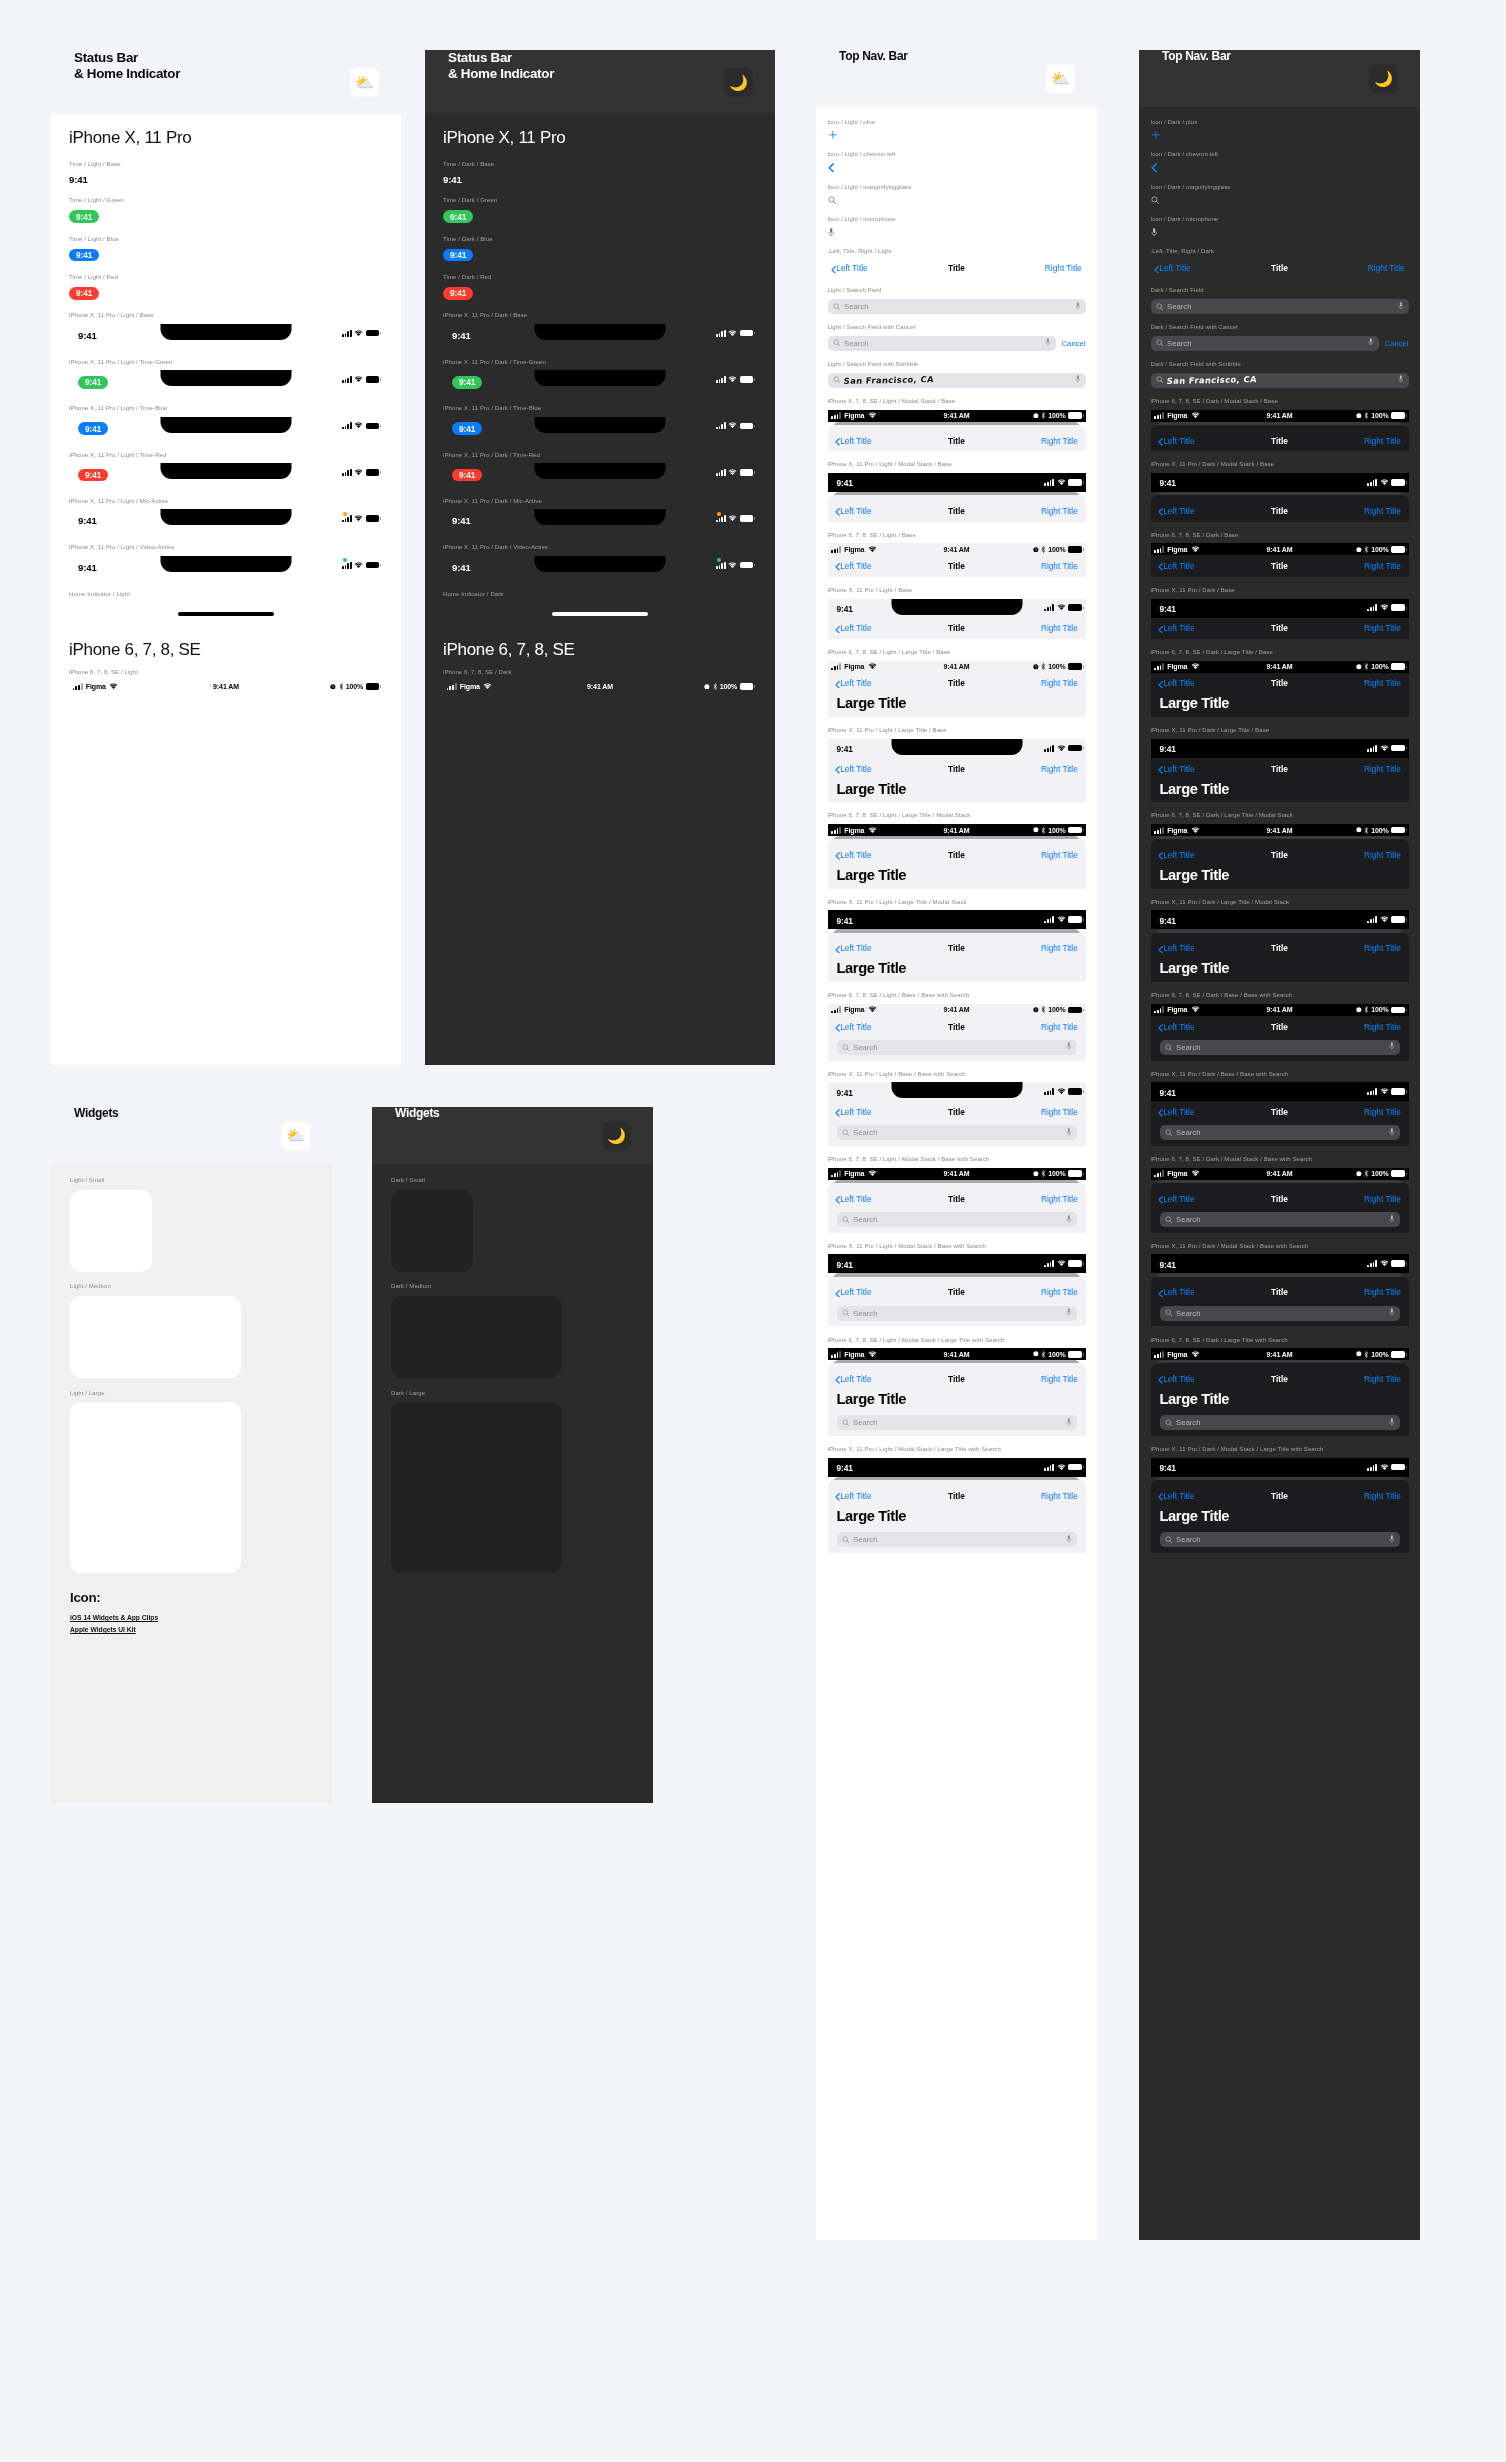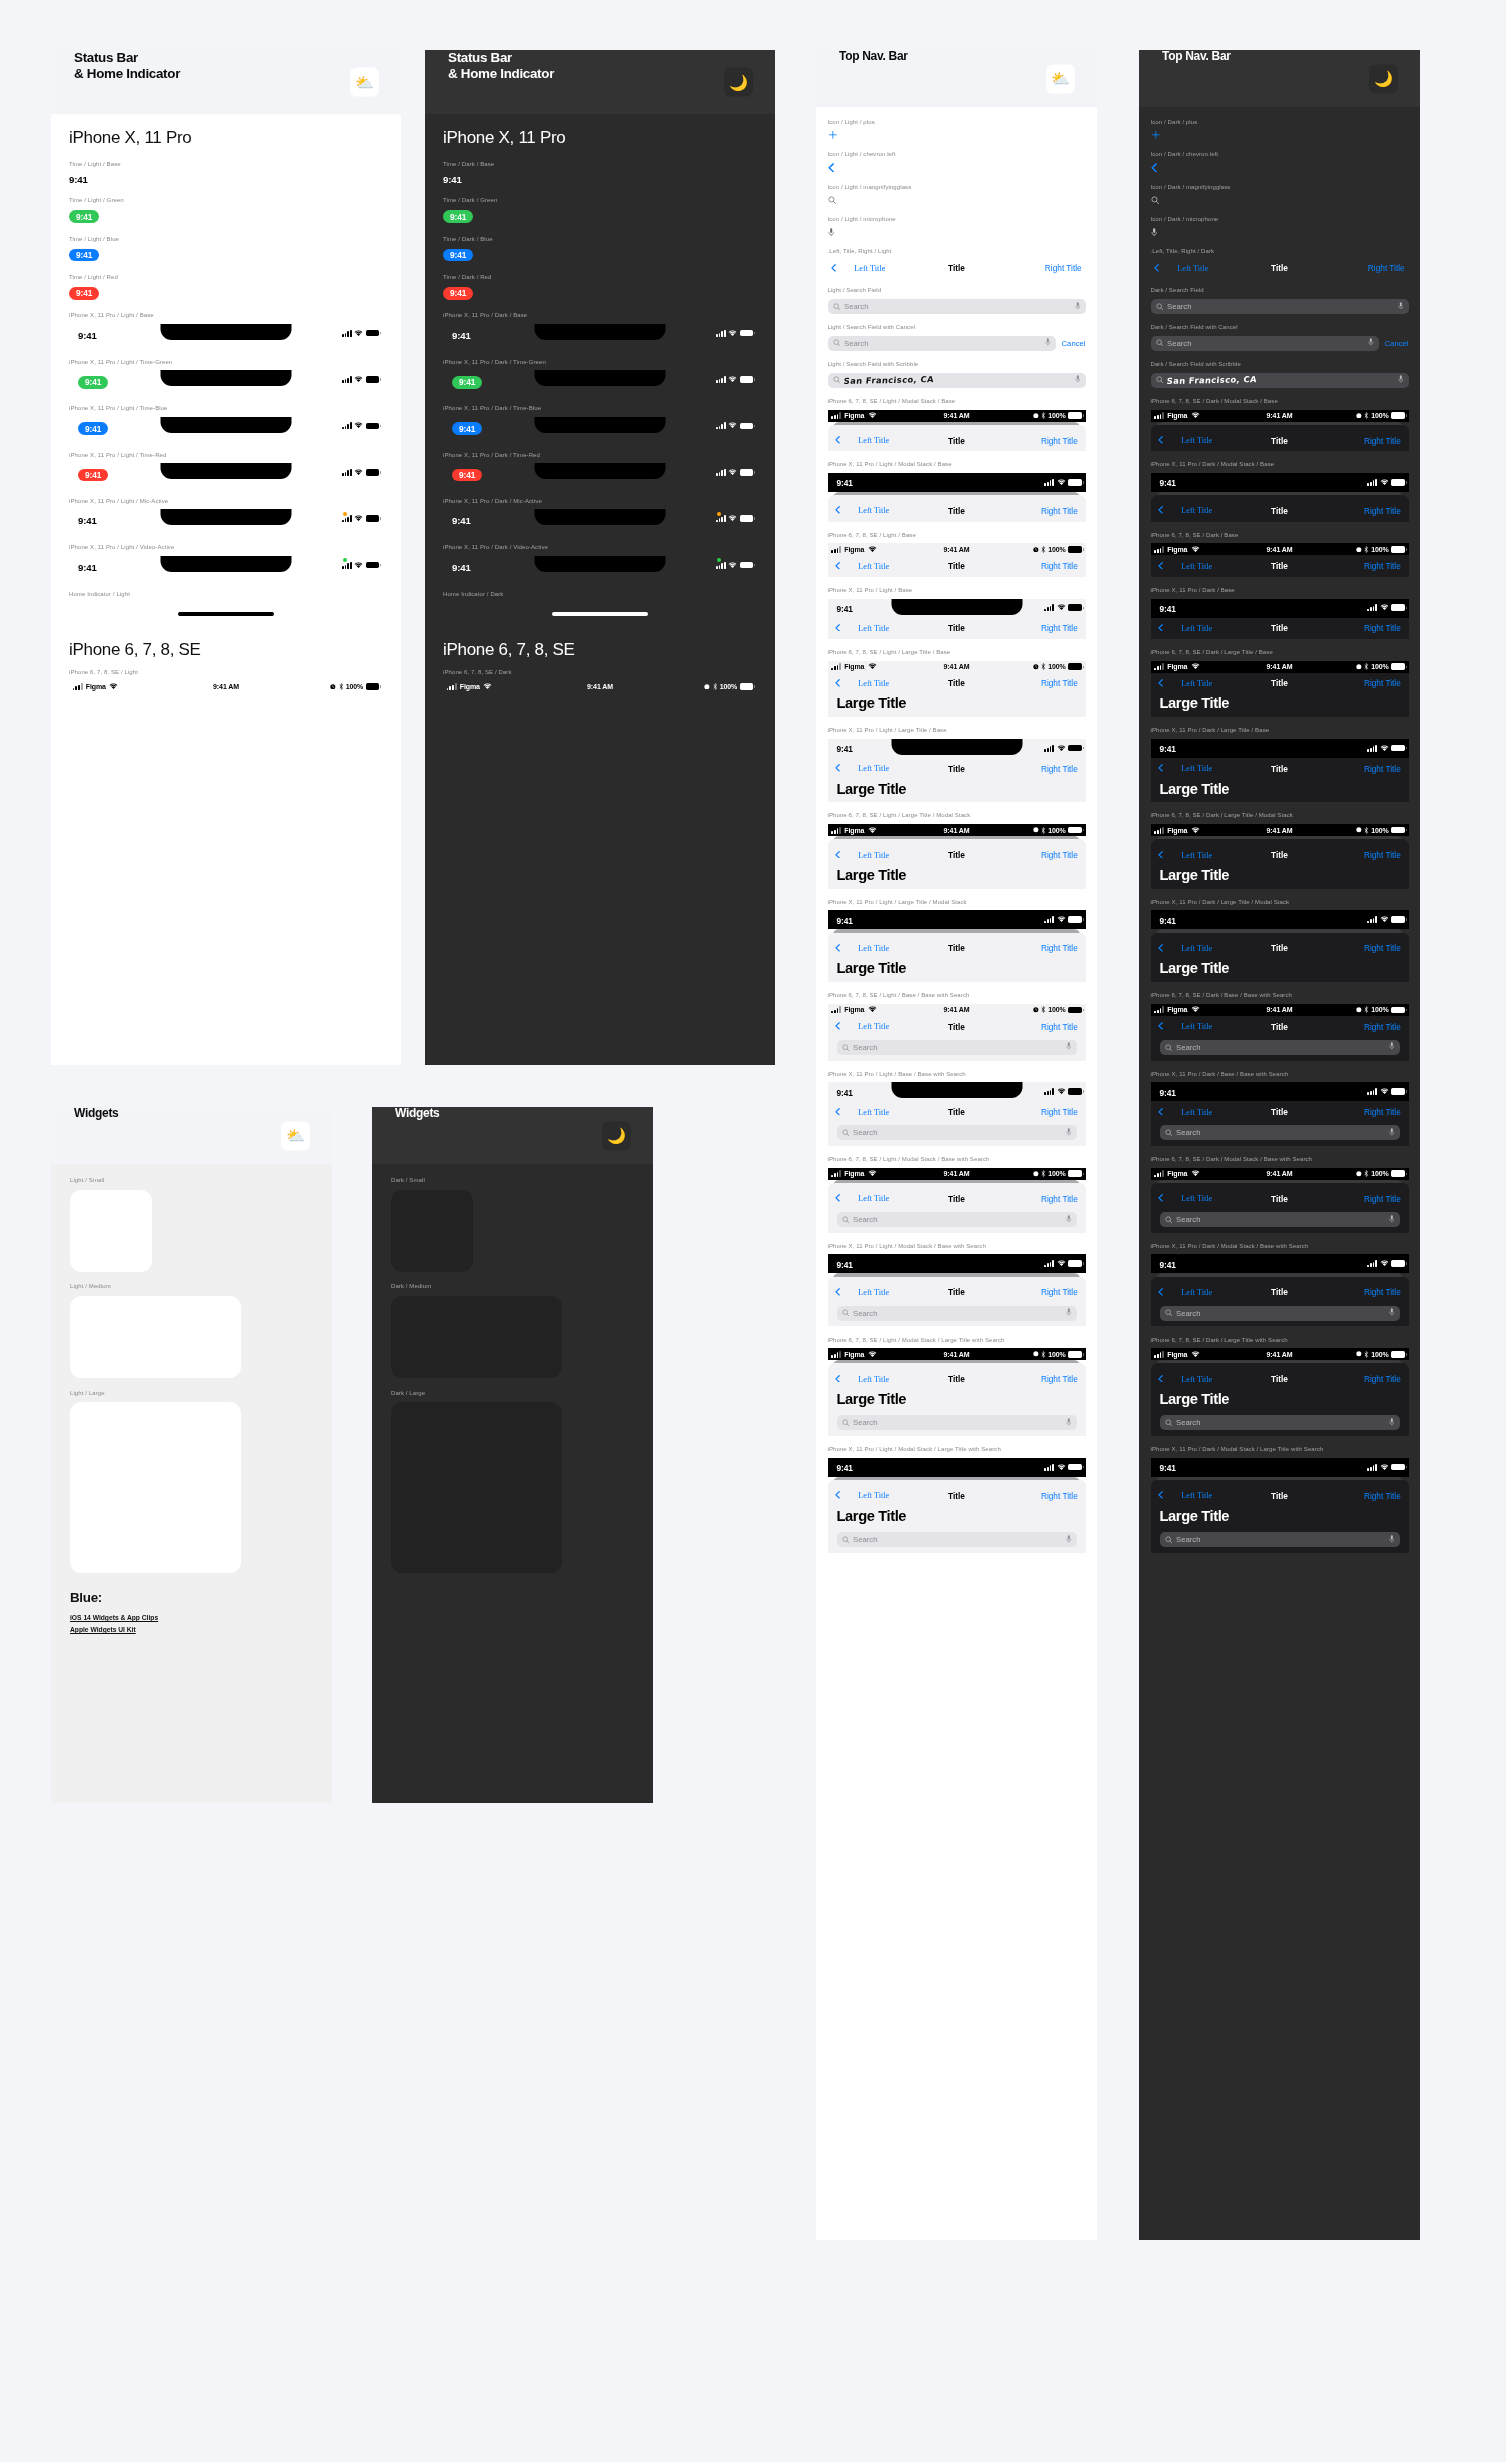--- a/index.html
+++ b/index.html
@@ -87,22 +87,22 @@
   .sb68 .r { display:flex; align-items:center; gap:2.6px; flex:1;
              justify-content:flex-end; }
 
   
   .home-ind { height:3.2px; width:96px; border-radius:1.9px; margin:14px auto 0; }
 
   
   .device { width:100%; border-radius:0; overflow:hidden; position:relative; }
   .navbar { display:flex; align-items:center; padding:5.7px 7.7px;
             font-size:8.3px; position:relative; }
-  .navbar .nb-left  { display:flex; align-items:flex-start; gap:18px;
-                      color:#0a84ff; flex:1;font-family:Liberation Serif, serif; }
+  .navbar .nb-left  { display:flex; align-items:flex-end; gap:0;
+                      color:#0a84ff; flex:1; }
   .navbar .nb-title { position:absolute; left:50%; transform:translateX(-50%);
                       font-weight:bold; }
   .navbar .nb-right { color:#0a84ff; margin-left:auto; }
   .navbar.lt { background:#f2f2f4; }
   .navbar.lt .nb-title { color:#000; }
   .navbar.lt .nb-left, .navbar.lt .nb-right { color:#0a7cff; }
   .navbar.dk { background:#1c1c1e; }
   .navbar.dk .nb-title { color:#fff; }
   .navbar.dk .nb-left, .navbar.dk .nb-right { color:#0a84ff; }
 
@@ -2034,21 +2034,21 @@
       </div>
       <div class="grp" style="margin-bottom:11.5px">
         <div class="cap light" style="margin-bottom:5.1px">Light / Medium</div>
         <div class="widget w-light" style="width:171px;height:82px"></div>
       </div>
       <div class="grp" style="margin-bottom:11.5px">
         <div class="cap light" style="margin-bottom:5.1px">Light / Large</div>
         <div class="widget w-light" style="width:171px;height:171px"></div>
       </div>
       <div style="margin-top:16.6px">
-        <div class="more-h">Blue:</div>
+        <div class="more-h">Icon:</div>
         <span class="more-link">iOS 14 Widgets &amp; App Clips</span>
         <span class="more-link">Apple Widgets UI Kit</span>
       </div>
     </div>
   </div>
 <div class="panel dark" id="p6">
     <div class="hero dark" style="height:57px">
       <div class="hero-title" style="font-size:12px"><span>Widgets</span></div>
       <div class="hero-badge">🌙</div>
     </div>

